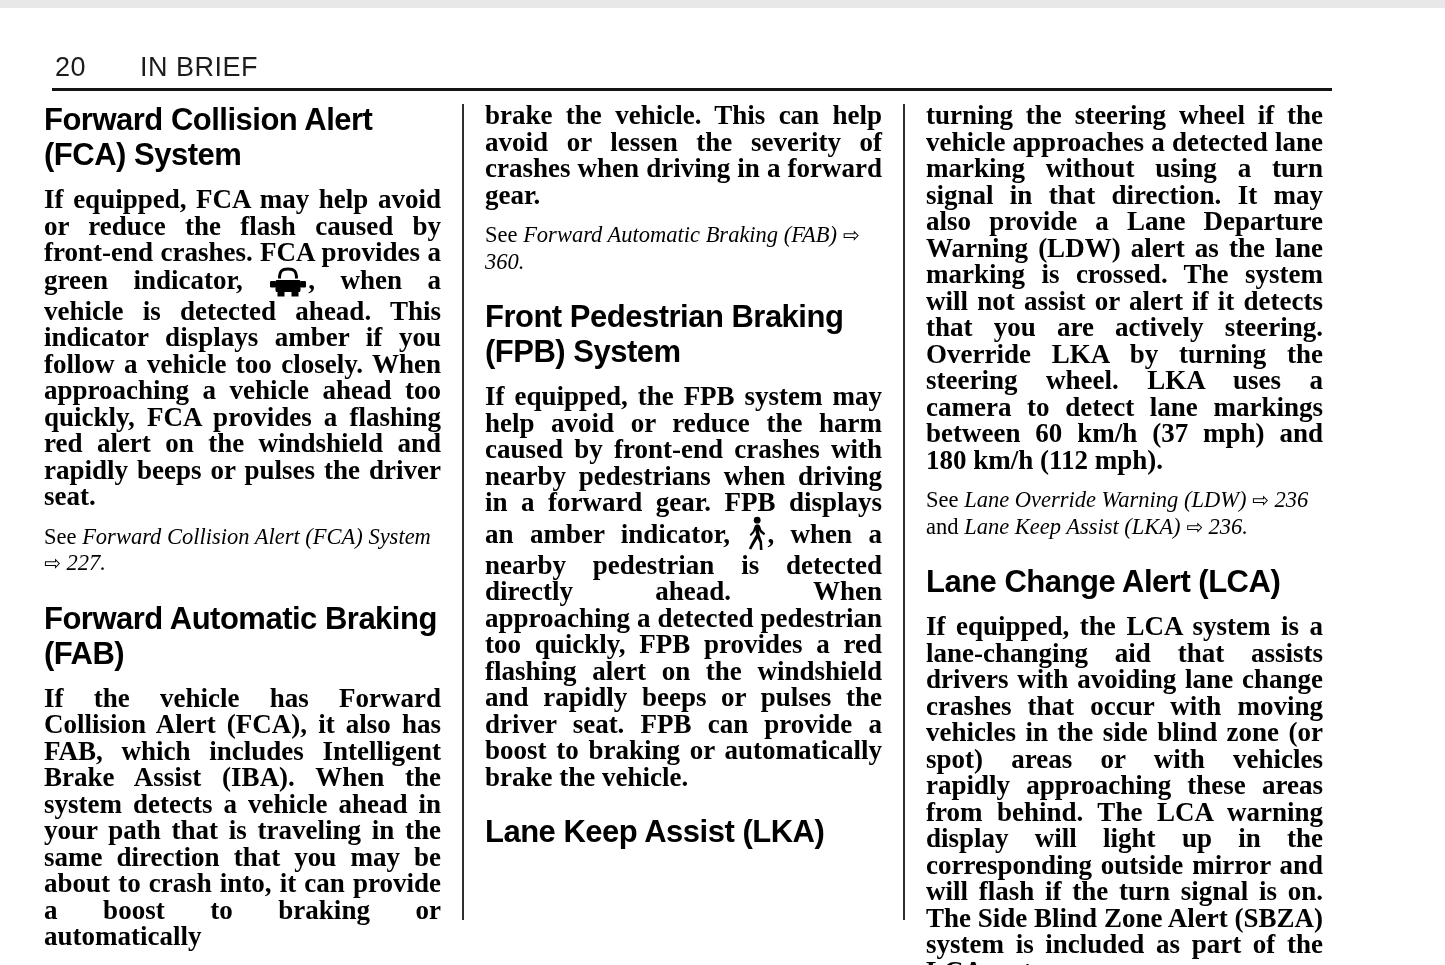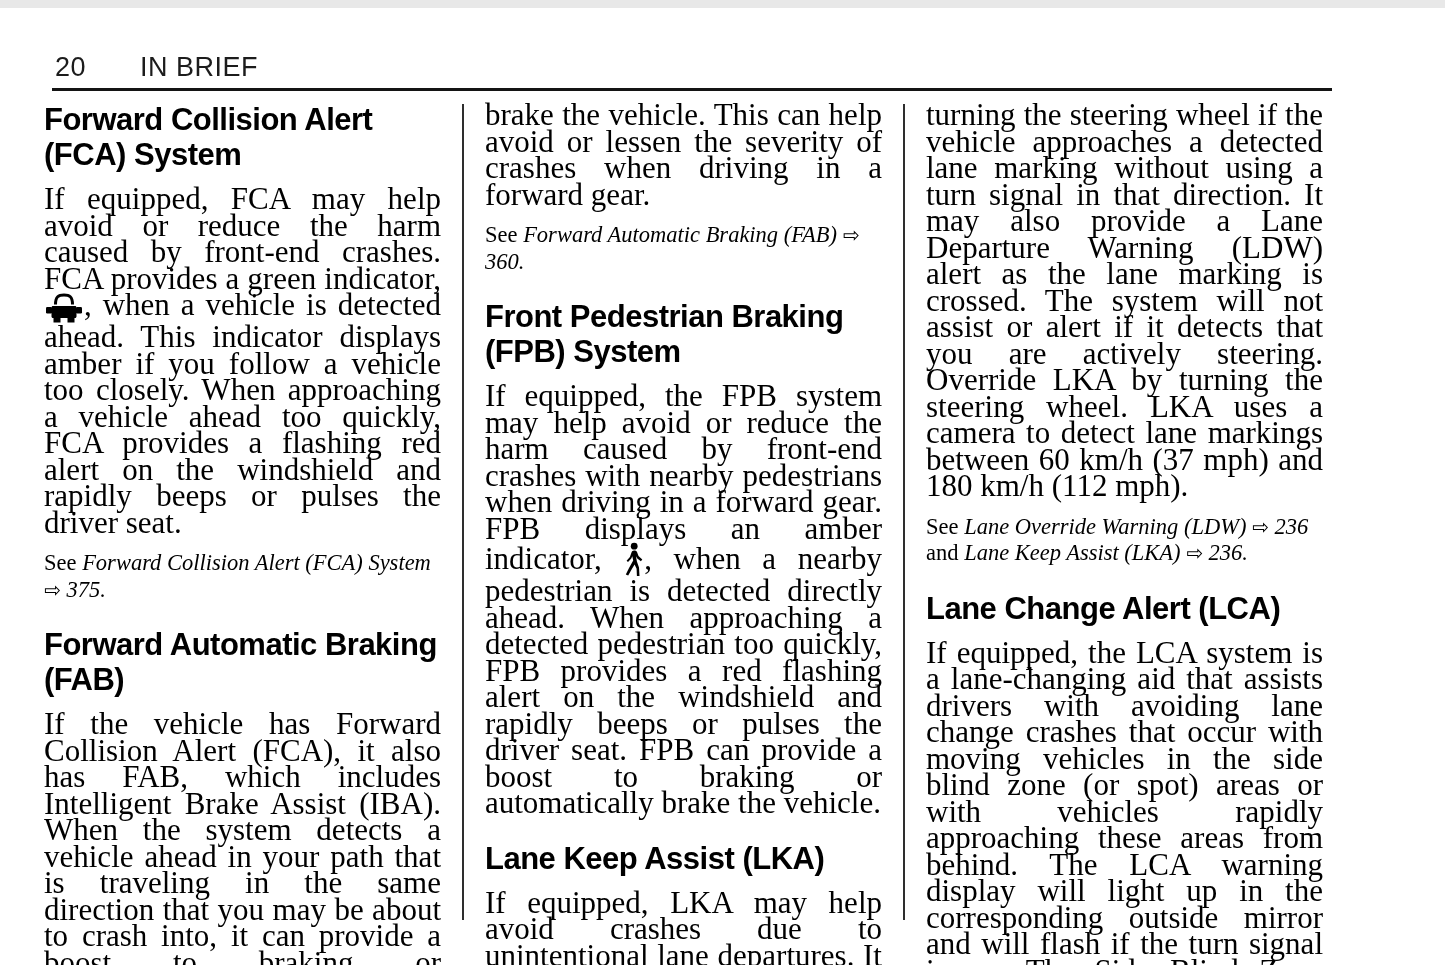--- a/index.html
+++ b/index.html
@@ -16,22 +16,22 @@
   .rule { position:absolute; top:80px; left:52px; width:1280px; height:3px; background:#141414; }
   .columns { position:absolute; top:94px; left:44px; display:flex; }
   .col { width:397px; }
   .divider { width:2px; height:816px; background:#2e2e2e; margin:2px 21px 0; flex:none; }
   h2 {
     font-family:"Liberation Sans", sans-serif; font-weight:700; font-size:31px;
     line-height:35px; letter-spacing:-0.5px; margin:24px 0 14px; color:#000;
   }
   .col > h2:first-child, .col > p:first-child { margin-top:0; }
   p.body {
-    font-size:31px; line-height:26.5px; text-align:justify;
-    text-justify:inter-word; margin:0 0 14px;
+    font-size:27px; line-height:26.5px; text-align:justify;
+    text-justify:inter-word; margin:0 0 14px;font-weight:bold;
   }
   p.see { font-size:22.5px; line-height:26.5px; margin:0 0 10px; }
   .it { font-style:italic; }
   .arrow { font-family:"DejaVu Sans", sans-serif; font-style:normal; font-size:20px; }
   .inline-icon { display:inline-block; vertical-align:-9px; line-height:0; }
   .inline-icon svg { display:inline-block; }
 </style>
 </head>
 <body>
 
@@ -40,45 +40,44 @@
   <div class="hdr">
     <span>20</span>
     <span>IN BRIEF</span>
   </div>
   <div class="rule"></div>
 
   <div class="columns">
 
     <section class="col">
       <h2>Forward Collision Alert (FCA) System</h2>
-      <p class="body"><span>If equipped, FCA may help avoid or reduce the harm caused by front-end crashes. FCA provides a green indicator, </span><span class="inline-icon"><svg width="40" height="32" viewBox="0 0 40 32" aria-hidden="true">
+      <p class="body"><span>If equipped, FCA may help avoid or reduce the flash caused by front-end crashes. FCA provides a green indicator, </span><span class="inline-icon"><svg width="40" height="32" viewBox="0 0 40 32" aria-hidden="true">
               <path d="M11.5 12.5 C11.5 4.5 14.5 3 20 3 C25.5 3 28.5 4.5 28.5 12.5" fill="none" stroke="#000" stroke-width="3"></path>
               <path d="M9 14 L31 14 C31.9 14 32.5 14.6 32.5 15.5 L32.5 24.5 C32.5 25.4 31.9 26 31 26 L9 26 C8.1 26 7.5 25.4 7.5 24.5 L7.5 15.5 C7.5 14.6 8.1 14 9 14 Z" fill="#000"></path>
               <rect x="2" y="15" width="6" height="6.5" rx="1.2" fill="#000"></rect>
               <rect x="32" y="15" width="6" height="6.5" rx="1.2" fill="#000"></rect>
               <rect x="9.5" y="26" width="7" height="4.5" fill="#000"></rect>
               <rect x="23.5" y="26" width="7" height="4.5" fill="#000"></rect>
             </svg></span><span>, when a vehicle is detected ahead. This indicator displays amber if you follow a vehicle too closely. When approaching a vehicle ahead too quickly, FCA provides a flashing red alert on the windshield and rapidly beeps or pulses the driver seat.</span></p>
-      <p class="see"><span>See </span><span class="it">Forward Collision Alert (FCA) System</span><span> </span><span class="arrow">⇨</span><span class="it"> 375.</span></p>
+      <p class="see"><span>See </span><span class="it">Forward Collision Alert (FCA) System</span><span> </span><span class="arrow">⇨</span><span class="it"> 227.</span></p>
       <h2>Forward Automatic Braking (FAB)</h2>
       <p class="body"><span>If the vehicle has Forward Collision Alert (FCA), it also has FAB, which includes Intelligent Brake Assist (IBA). When the system detects a vehicle ahead in your path that is traveling in the same direction that you may be about to crash into, it can provide a boost to braking or automatically</span></p>
     </section>
 
     <div class="divider"></div>
 
     <section class="col">
       <p class="body"><span>brake the vehicle. This can help avoid or lessen the severity of crashes when driving in a forward gear.</span></p>
       <p class="see"><span>See </span><span class="it">Forward Automatic Braking (FAB)</span><span> </span><span class="arrow">⇨</span><span class="it"> 360.</span></p>
       <h2>Front Pedestrian Braking (FPB) System</h2>
       <p class="body"><span>If equipped, the FPB system may help avoid or reduce the harm caused by front-end crashes with nearby pedestrians when driving in a forward gear. FPB displays an amber indicator, </span><span class="inline-icon"><svg width="21" height="36" viewBox="0 0 21 36" aria-hidden="true">
               <circle cx="11.2" cy="4.2" r="3.4" fill="#000"></circle>
               <path d="M11 8.6 C9.8 8.6 9 9.3 8.5 10.5 L6.9 15 L3.6 18.8 L5 20.1 L8.3 16.4 L9.3 14.2 L10.2 18.4 L5.9 26.2 L2.8 32.4 L5.2 33.6 L9 26.8 L11.6 22.5 L13.6 26.8 L13.9 34 L16.5 34 L16 25.4 L13.9 19.5 L12.9 14.3 L14.3 16.6 L17.9 19.2 L19.3 17.5 L15.5 14 L14 10 C13.5 9 12.3 8.6 11 8.6 Z" fill="#000"></path>
             </svg></span><span>, when a nearby pedestrian is detected directly ahead. When approaching a detected pedestrian too quickly, FPB provides a red flashing alert on the windshield and rapidly beeps or pulses the driver seat. FPB can provide a boost to braking or automatically brake the vehicle.</span></p>
       <h2>Lane Keep Assist (LKA)</h2>
-      <p class="body"><span>If equipped, LKA may help avoid crashes due to unintentional lane departures. It may assist by gently</span></p>
     </section>
 
     <div class="divider"></div>
 
     <section class="col">
       <p class="body"><span>turning the steering wheel if the vehicle approaches a detected lane marking without using a turn signal in that direction. It may also provide a Lane Departure Warning (LDW) alert as the lane marking is crossed. The system will not assist or alert if it detects that you are actively steering. Override LKA by turning the steering wheel. LKA uses a camera to detect lane markings between 60 km/h (37 mph) and 180 km/h (112 mph).</span></p>
       <p class="see"><span>See </span><span class="it">Lane Override Warning (LDW)</span><span> </span><span class="arrow">⇨</span><span class="it"> 236</span><span> and </span><span class="it">Lane Keep Assist (LKA)</span><span> </span><span class="arrow">⇨</span><span class="it"> 236.</span></p>
       <h2>Lane Change Alert (LCA)</h2>
       <p class="body"><span>If equipped, the LCA system is a lane-changing aid that assists drivers with avoiding lane change crashes that occur with moving vehicles in the side blind zone (or spot) areas or with vehicles rapidly approaching these areas from behind. The LCA warning display will light up in the corresponding outside mirror and will flash if the turn signal is on. The Side Blind Zone Alert (SBZA) system is included as part of the LCA system.</span></p>
     </section>

